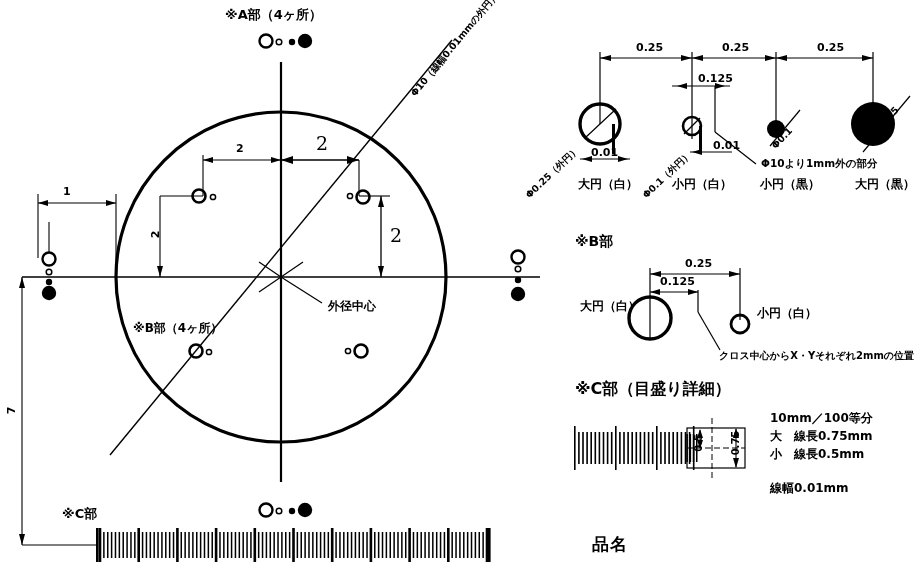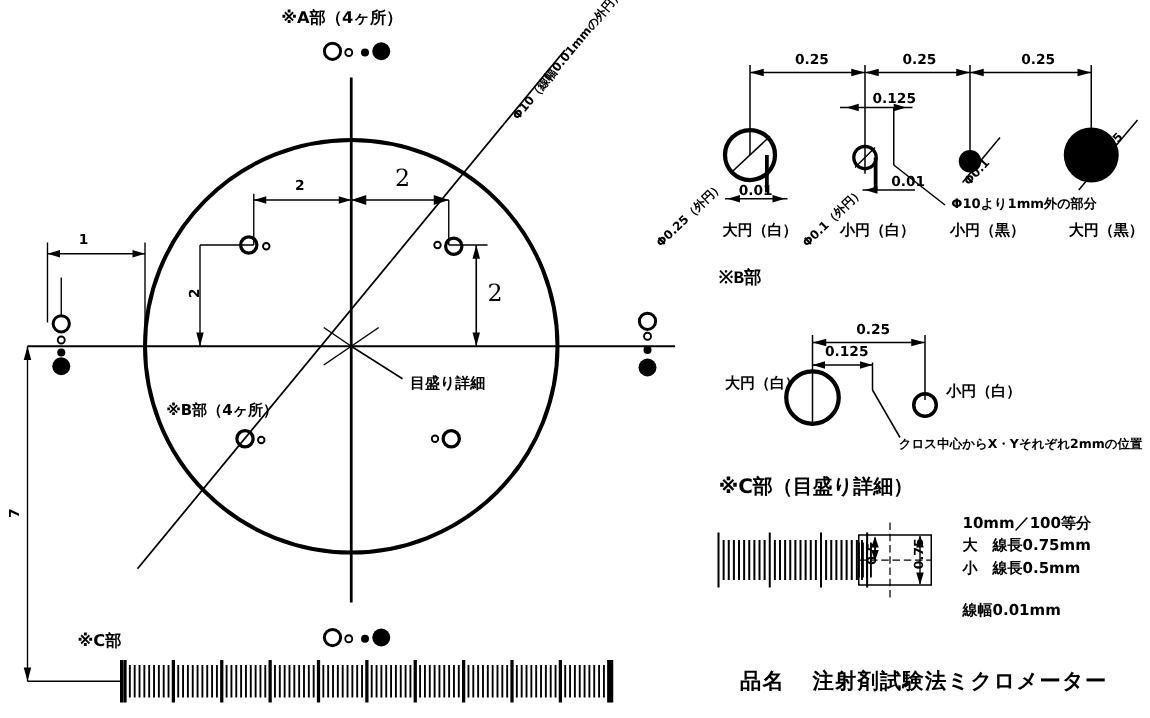--- a/index.html
+++ b/index.html
@@ -212,21 +212,21 @@
       <rect x="488" y="528" width="2.6" height="34" fill="#000"></rect>
     </g>
   </svg>
 
   <div class="abs lbl" style="left:225px;top:8px;font-size:13px;">※A部（4ヶ所）</div>
 
   <div class="abs lbl" style="left:133px;top:322px;font-size:12px;">※B部（4ヶ所）</div>
 
   <div class="abs lbl" style="left:62px;top:507px;font-size:13px;">※C部</div>
 
-  <div class="abs lbl" style="left:328px;top:300px;font-size:12px;">目盛り詳細</div>
+  <div class="abs lbl" style="left:328px;top:300px;font-size:12px;">外径中心</div>
 
   <div class="abs lbl-sm rot-d" style="left:409px;top:92px;transform:rotate(-50.5deg);">Φ10（線幅0.01mmの外円）</div>
 
   <div class="abs dim" style="left:63px;top:186px;">1</div>
 
   <div class="abs dim" style="left:8px;top:405px;transform:rotate(-90deg);transform-origin:center;">7</div>
 
   <div class="abs dim" style="left:236px;top:143px;">2</div>
 
   <div class="abs dim-big" style="left:316px;top:134px;">2</div>
@@ -293,21 +293,21 @@
   <div class="abs lbl-sm rot-d" style="left:770px;top:144px;transform:rotate(-47deg);">Φ0.1</div>
   <div class="abs lbl-sm rot-d" style="left:872px;top:128px;transform:rotate(-47deg);">Φ0.25</div>
 
   <div class="abs lbl-sm" style="left:761px;top:158px;font-size:10.5px;">Φ10より1mm外の部分</div>
 
   <div class="abs lbl" style="left:578px;top:178px;font-size:12px;">大円（白）</div>
   <div class="abs lbl" style="left:672px;top:178px;font-size:12px;">小円（白）</div>
   <div class="abs lbl" style="left:760px;top:178px;font-size:12px;">小円（黒）</div>
   <div class="abs lbl" style="left:855px;top:178px;font-size:12px;">大円（黒）</div>
 
-  <div class="abs lbl" style="left:575px;top:216px;font-size:14px;font-family:Liberation Mono, monospace;">※B部</div>
+  <div class="abs lbl" style="left:575px;top:234px;font-size:14px;">※B部</div>
 
   <svg class="abs" style="left:560px;top:240px;" width="360" height="130" viewBox="0 0 360 130">
 
     <line x1="90" y1="28" x2="90" y2="98" stroke="#000" stroke-width="1.2"></line>
     <line x1="138" y1="50" x2="138" y2="72" stroke="#000" stroke-width="1.2"></line>
     <line x1="180" y1="28" x2="180" y2="80" stroke="#000" stroke-width="1.2"></line>
 
     <line x1="90" y1="34" x2="180" y2="34" stroke="#000" stroke-width="1.2"></line>
     <polygon points="90,34 101,31 101,37" fill="#000"></polygon>
     <polygon points="180,34 169,31 169,37" fill="#000"></polygon>
@@ -384,15 +384,14 @@
 
   <div class="abs dim" style="left:690px;top:438px;font-size:10px;transform:rotate(-90deg);transform-origin:center;">0.5</div>
   <div class="abs dim" style="left:724px;top:438px;font-size:10px;transform:rotate(-90deg);transform-origin:center;">0.75</div>
 
   <div class="abs lbl" style="left:770px;top:412px;font-size:12px;">10mm／100等分</div>
   <div class="abs lbl" style="left:770px;top:430px;font-size:12px;">大　線長0.75mm</div>
   <div class="abs lbl" style="left:770px;top:448px;font-size:12px;">小　線長0.5mm</div>
   <div class="abs lbl" style="left:770px;top:482px;font-size:12px;">線幅0.01mm</div>
 
   <div class="abs title" style="left:592px;top:533px;">品名</div>
-  <div class="abs title" style="left:650px;top:533px;">注射剤試験法ミクロメーター</div>
 
 </div>
 
 </body></html>

